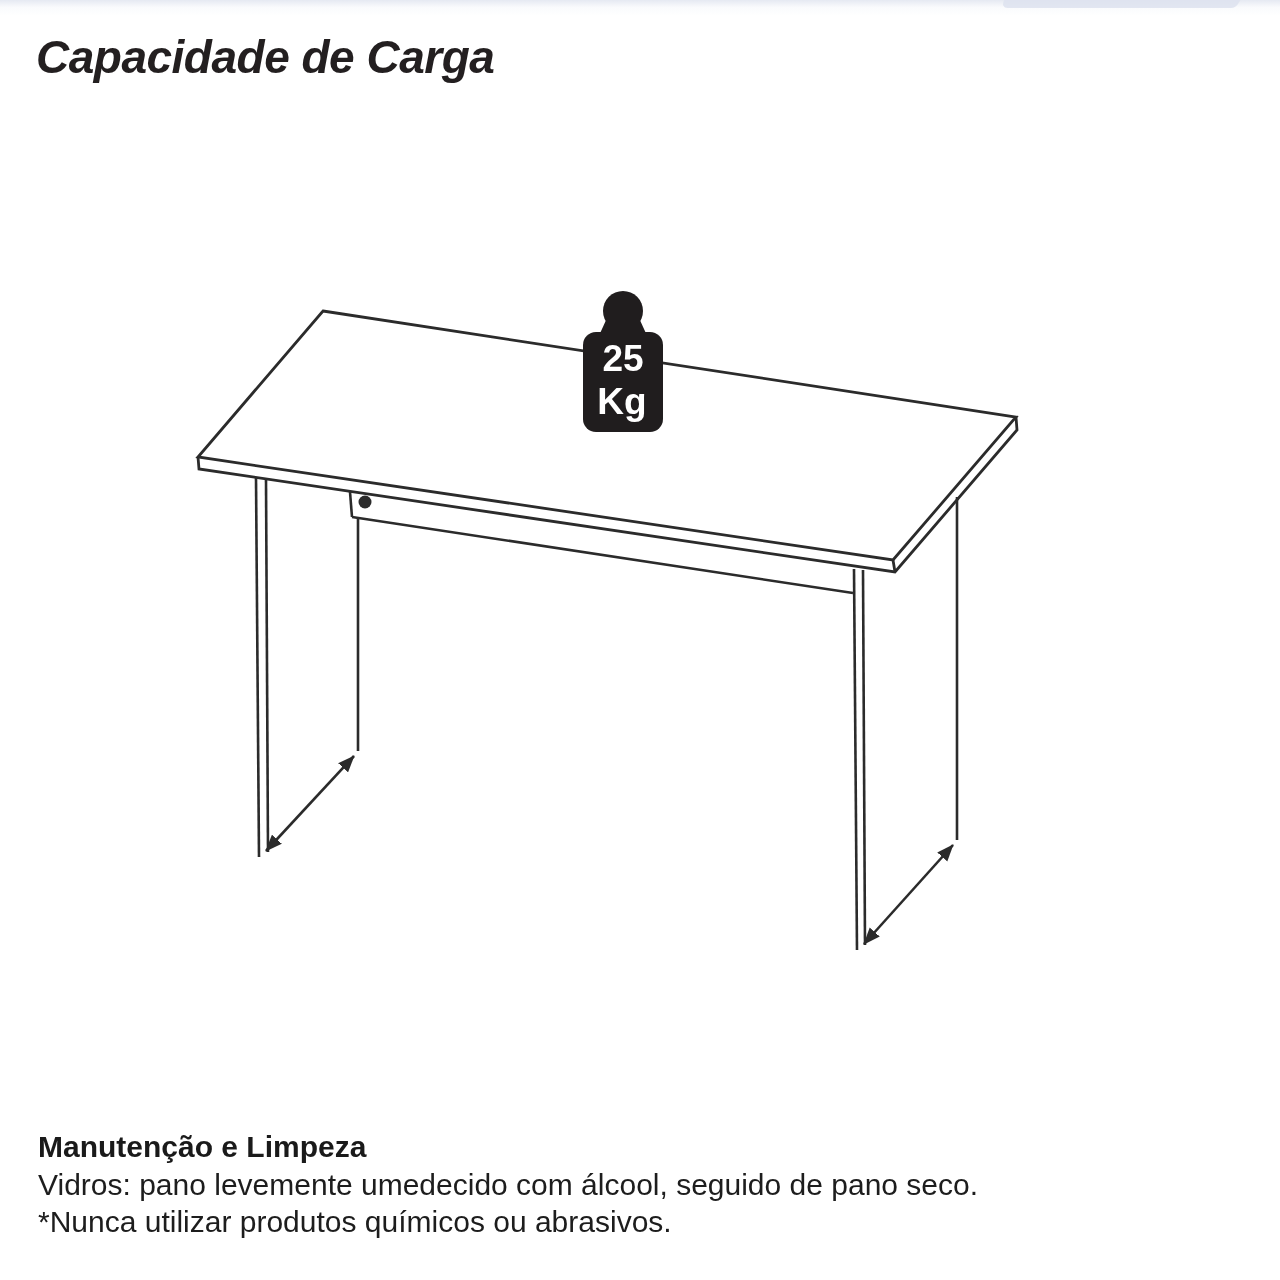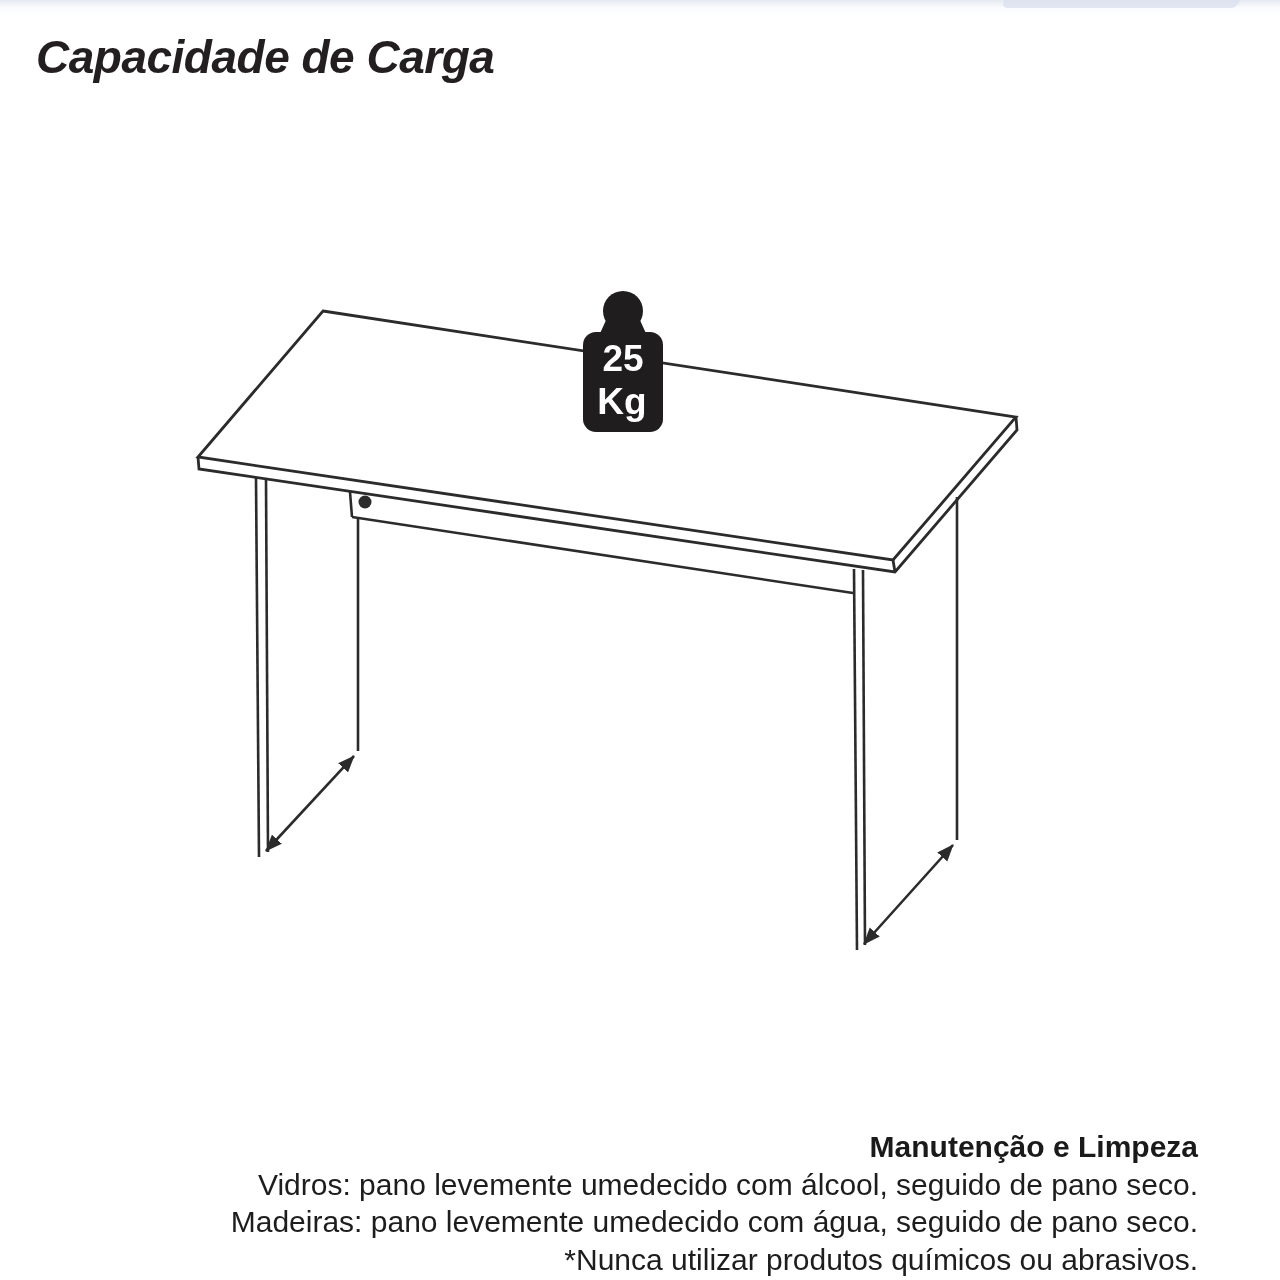--- a/index.html
+++ b/index.html
@@ -30,21 +30,21 @@
     letter-spacing:-0.5px;
     color:#231f20;
     white-space:nowrap;
     font-style:italic;
   }
   .diagram{
     position:absolute;left:0;top:0;width:1280px;height:1280px;
   }
   .footer{
     position:absolute;left:38px;top:1128px;width:1160px;
-    font-size:30px;line-height:37.5px;color:#1d1d1d;text-align:right;
+    font-size:30px;line-height:37.5px;color:#1d1d1d;
   }
   .footer .heading{font-weight:bold;color:#1a1a1a;}
   .footer .line{font-weight:normal;}
 </style>
 </head>
 <body>
 
 <div class="top-fade"></div>
 <div class="top-sliver"></div>
 
@@ -88,15 +88,14 @@
     <polygon points="607,318 639,318 649,340 597,340" fill="#201d1e"></polygon>
     <rect x="583" y="332" width="80" height="100" rx="13" ry="13" fill="#201d1e"></rect>
     <text x="623" y="371" text-anchor="middle" fill="#ffffff" font-family="Liberation Sans, sans-serif" font-size="37" font-weight="bold">25</text>
     <text x="622" y="414" text-anchor="middle" fill="#ffffff" font-family="Liberation Sans, sans-serif" font-size="37" font-weight="bold">Kg</text>
   </g>
 </svg>
 
 <div class="footer">
   <div class="heading">Manutenção e Limpeza</div>
   <div class="line">Vidros: pano levemente umedecido com álcool, seguido de pano seco.</div>
-  <div class="line">Madeiras: pano levemente umedecido com água, seguido de pano seco.</div>
   <div class="line">*Nunca utilizar produtos químicos ou abrasivos.</div>
 </div>
 
 </body></html>

